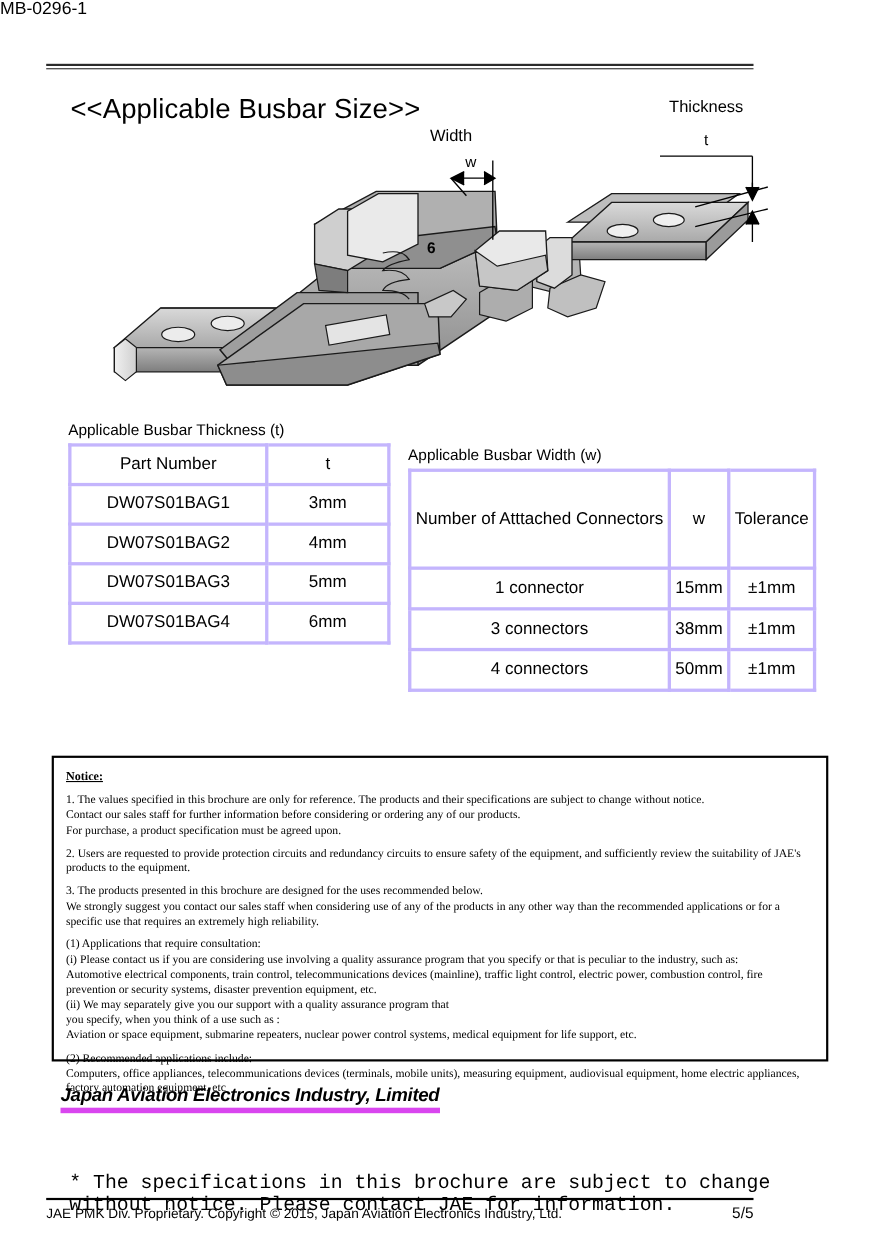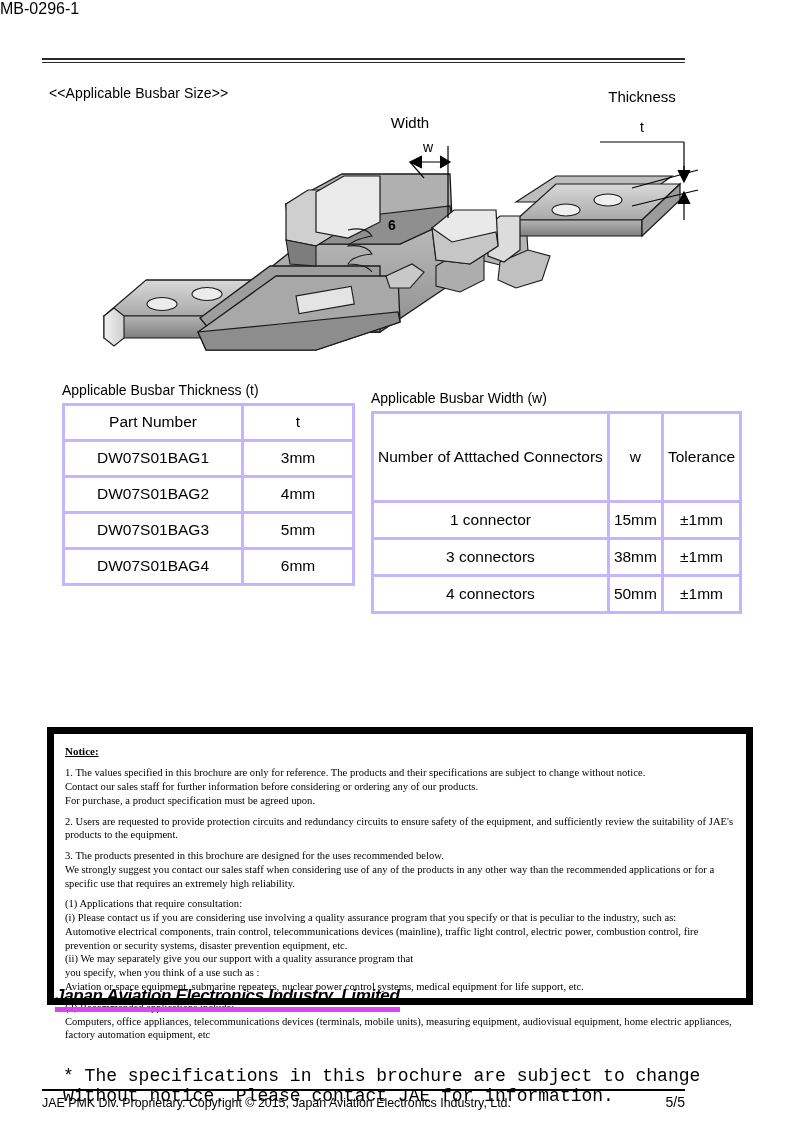--- a/index.html
+++ b/index.html
@@ -28,23 +28,23 @@
     top: 58px;
     height: 5px;
     border-top: 2px solid #2b2b2b;
     border-bottom: 1px solid #2b2b2b;
     box-sizing: border-box;
   }
 
   
   .section-title {
     position: absolute;
-    left: 49px;
+    left: 64px;
     top: 85px;
-    font-size: 14px;
+    font-size: 25px;
     letter-spacing: 0.1px;
   }
 
   
   .illustration {
     position: absolute;
     left: 80px;
     top: 80px;
     width: 660px;
     height: 290px;
@@ -66,21 +66,21 @@
   
   .table-caption {
     font-size: 14px;
     margin-bottom: 5px;
     white-space: nowrap;
   }
   .tbl-block {
     position: absolute;
   }
   #thickness-block { left: 62px; top: 382px; }
-  #width-block { left: 371px; top: 390px; }
+  #width-block { left: 371px; top: 405px; }
 
   table.spec {
     border-collapse: collapse;
     background: #fff;
   }
   table.spec td {
     border: 3px solid #c4b5fd;
     font-size: 15.5px;
     text-align: center;
     padding: 6px 4px;
@@ -98,27 +98,26 @@
   #width-table tr.head td { height: 74px; }
   .multi-line { line-height: 1.32; white-space: pre-line; }
 
   
   .notice-box {
     position: absolute;
     left: 47px;
     top: 687px;
     width: 706px;
     height: 278px;
-    border: 7px solid #000000;
+    border: 2px solid #000000;
     box-sizing: border-box;
     padding: 10px 11px 0 11px;
     font-family: "Liberation Serif", serif;
     font-size: 10.6px;
     line-height: 1.3;
-    margin-top: 40px;
   }
   .notice-title {
     font-weight: bold;
     text-decoration: underline;
     font-size: 11px;
     margin-bottom: 8px;
   }
   .notice-para {
     margin: 0 0 7px 0;
     white-space: pre-line;

